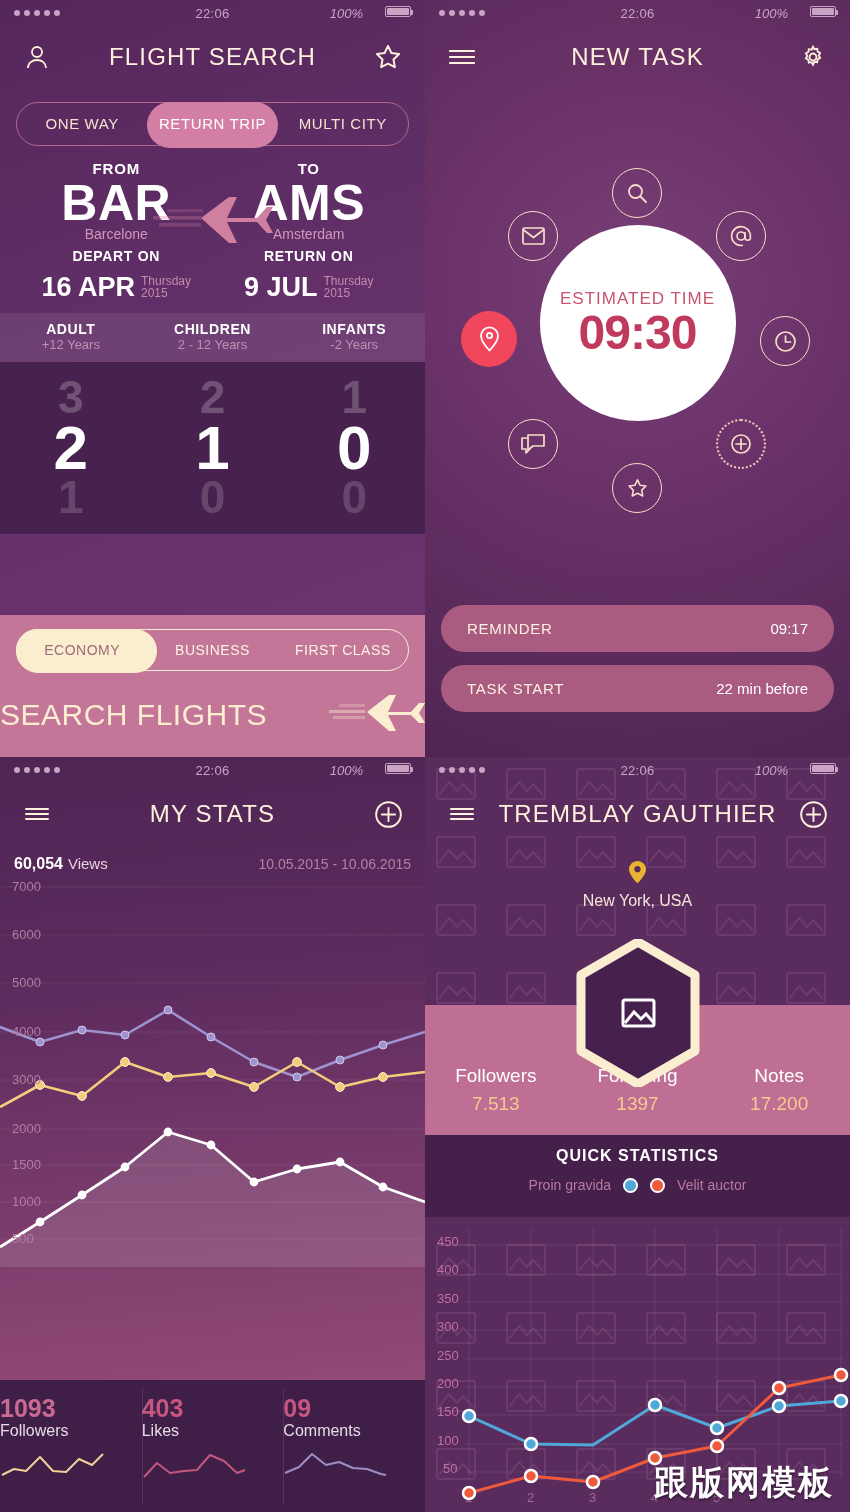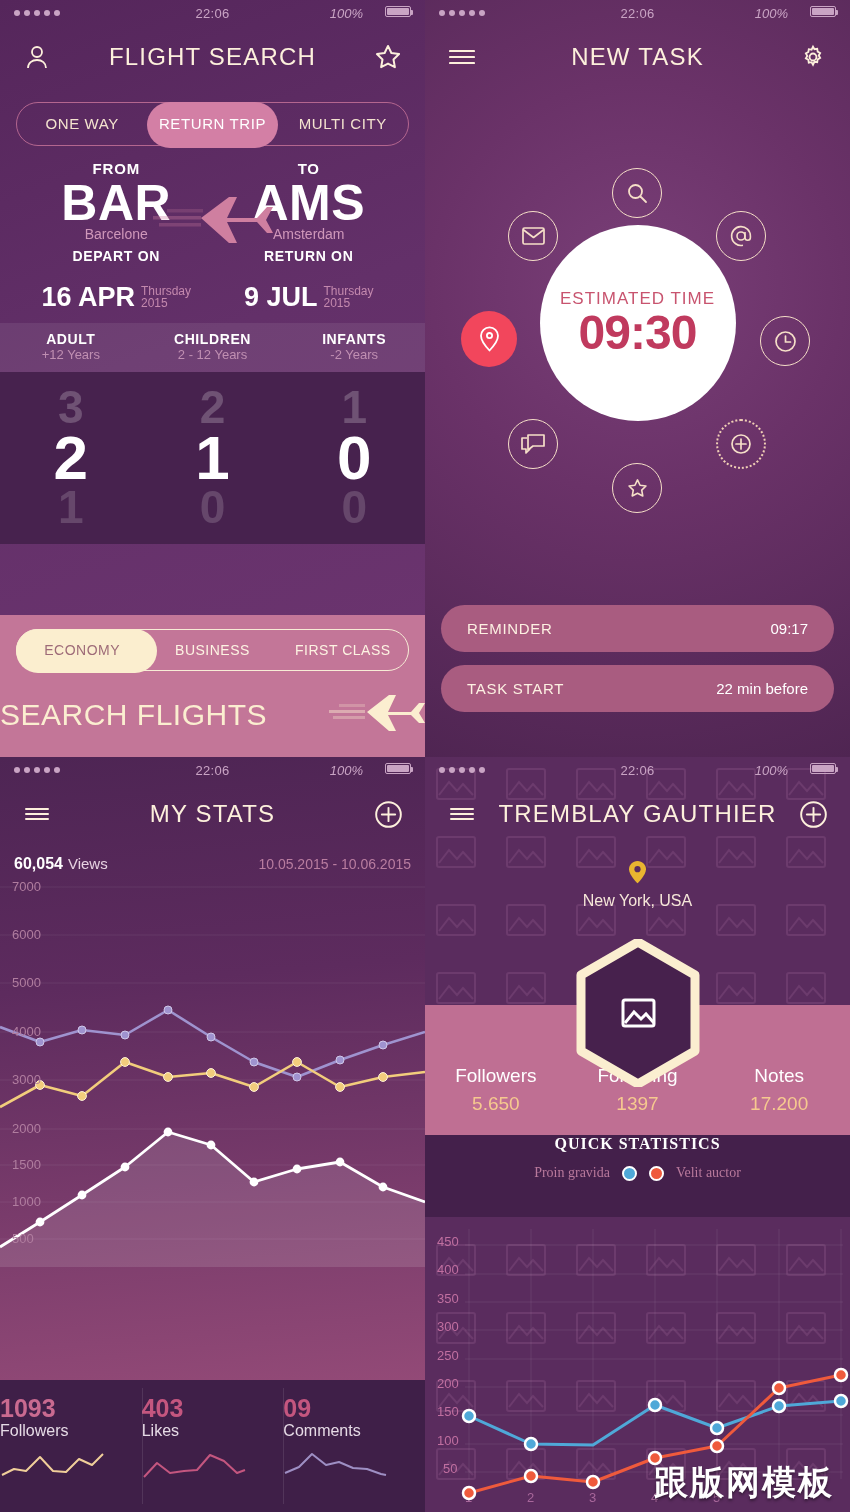--- a/index.html
+++ b/index.html
@@ -64,21 +64,21 @@
   .route { display:flex; align-items:flex-start; padding:14px 20px 0; position:relative; }
   .route .side { flex:1; text-align:center; }
   .route .lbl { font-size:15px; font-weight:bold; color:#fff; letter-spacing:.8px; }
   .route .code { font-size:50px; font-weight:bold; color:#fff; line-height:1.05; letter-spacing:.5px; }
   .route .city { font-size:14px; color:#cf97ba; margin-top:-4px; }
   .plane-wrap { position:absolute; left:50%; top:46px; transform:translateX(-50%); }
 
   .dates { display:flex; padding:6px 20px 12px; }
   .dates .d { flex:1; text-align:center; }
   .dates .dl { font-size:14px; font-weight:bold; color:#fff; letter-spacing:.7px; }
-  .dates .dv { display:flex; align-items:flex-start; justify-content:center; gap:6px; margin-top:20px; }
+  .dates .dv { display:flex; align-items:flex-start; justify-content:center; gap:6px; margin-top:10px; }
   .dates .dd { font-size:27px; font-weight:bold; color:#fff; line-height:1; }
   .dates .dsub { font-size:12px; color:#c489ae; line-height:1.05; text-align:left; padding-top:1px; }
 
   .paxhdr { display:flex; background:rgba(255,255,255,.08); padding:8px 0 10px; }
   .paxhdr .c { flex:1; text-align:center; }
   .paxhdr .t { font-size:14px; font-weight:bold; color:#fff; letter-spacing:.6px; }
   .paxhdr .s { font-size:13px; color:#c08fb2; }
 
   .picker { background:#47224e; height:172px; display:flex; position:relative; overflow:hidden; }
   .picker .col { flex:1; display:flex; flex-direction:column; align-items:center; justify-content:center; }
@@ -152,21 +152,21 @@
   .hexwrap { position:absolute; left:50%; top:182px; transform:translateX(-50%); z-index:6; }
   .pinkband {
     position:absolute; left:0; right:0; top:248px; height:130px; background:#bf6f93; z-index:2;
   }
   .pinkband .row { display:flex; position:absolute; left:0; right:0; bottom:20px; }
   .pinkband .cell { flex:1; text-align:center; }
   .pinkband .cap { font-size:19px; color:#fff; }
   .pinkband .val { font-size:19px; color:#f6c98f; margin-top:6px; }
   .qs {
     position:absolute; left:0; right:0; top:378px; height:82px; background:#44204b; z-index:2;
-    text-align:center; font-family:Liberation Serif, serif;
+    text-align:center; padding-top:12px;
   }
   .qs .t { font-size:16px; font-weight:bold; color:#fff; letter-spacing:1px; }
   .qs .legend { display:flex; align-items:center; justify-content:center; gap:12px; margin-top:12px; }
   .qs .legend span { font-size:14px; color:#b9799c; }
   .qs .dot { width:15px; height:15px; border-radius:50%; border:2px solid #fff; }
   .qchart { position:absolute; left:0; right:0; top:460px; height:295px; z-index:2; }
   .qchart svg { display:block; width:425px; height:295px; }
   .watermark {
     position:absolute; right:16px; bottom:6px; z-index:9;
     font-size:34px; font-weight:bold; color:#fff; letter-spacing:2px;
@@ -611,21 +611,21 @@
           <circle cx="9.5" cy="8.2" r="3.1" fill="#5a2c5e"></circle>
         </svg>
       </span>
       <div class="locname">New York, USA</div>
     </div>
 
     <div class="pinkband">
       <div class="row">
         <div class="cell">
           <div class="cap">Followers</div>
-          <div class="val">5.650</div>
+          <div class="val">7.513</div>
         </div>
         <div class="cell">
           <div class="cap">Following</div>
           <div class="val">1397</div>
         </div>
         <div class="cell">
           <div class="cap">Notes</div>
           <div class="val">17.200</div>
         </div>
       </div>

